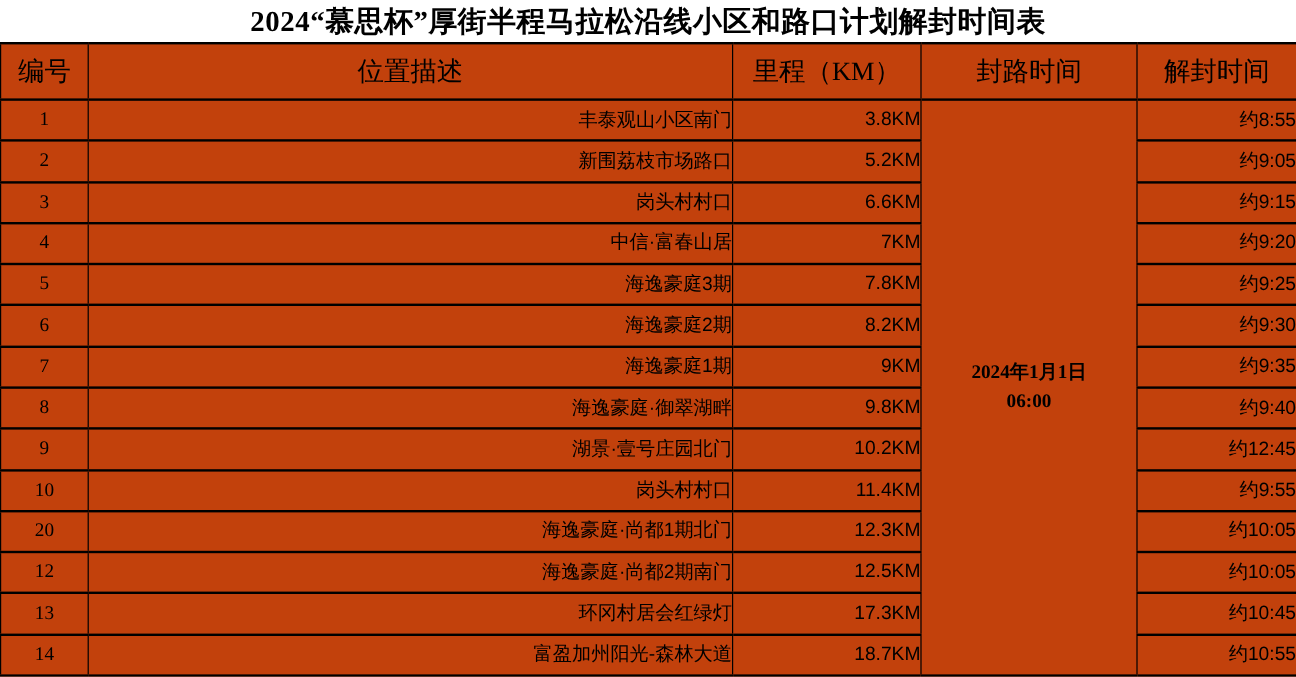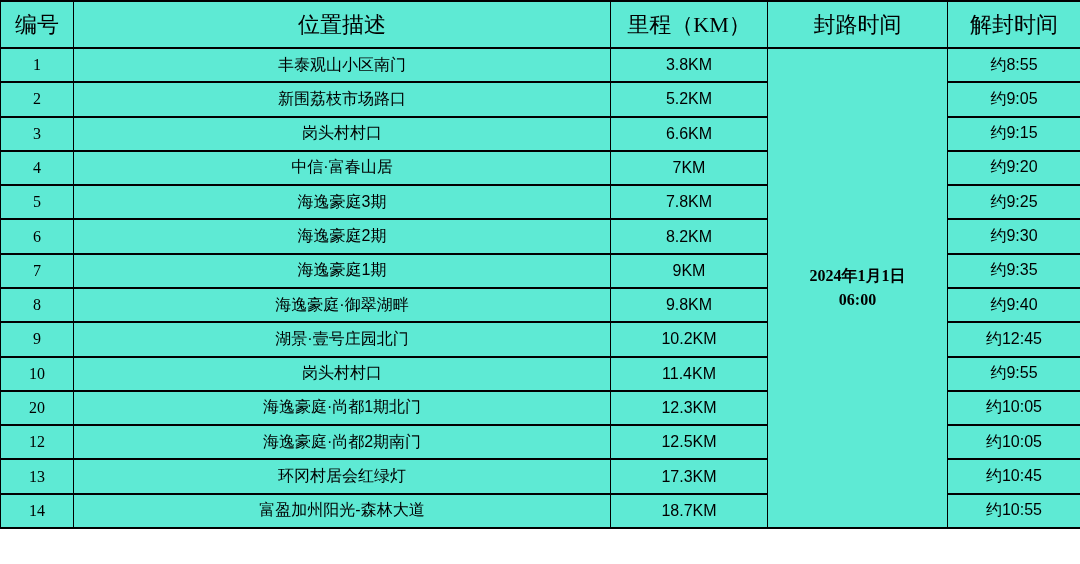--- a/index.html
+++ b/index.html
@@ -17,21 +17,21 @@
     font-weight: bold;
     font-size: 24px;
     letter-spacing: 0.5px;
     white-space: nowrap;
   }
 
   table.schedule {
     width: 1080px; height: 529px;
     border-collapse: collapse;
     table-layout: fixed;
-    background: #5eead4;
+    background: #c2410c;
   }
   .schedule th, .schedule td {
     border-left: 1px solid #000;
     border-right: 1px solid #000;
     border-top: 2px solid #000;
     border-bottom: 2px solid #000;
     text-align: center;
     vertical-align: middle;
     padding: 0;
     overflow: hidden;
@@ -42,33 +42,34 @@
     font-weight: normal;
     font-size: 22px;
     height: 45px;
   }
   .schedule tbody tr { height: 34px; }
   .schedule tbody td { font-size: 16px; }
   td.col-no {
     font-family: "Liberation Serif", "DejaVu Serif", serif;
     font-size: 22px;
   }
-  td.col-location, td.col-distance, td.col-reopen { font-size: 16px; }
+  td.col-location, td.col-distance, td.col-reopen { font-size: 16px; text-align: right; }
   td.col-closure {
     font-family: "Liberation Serif", "DejaVu Serif", serif;
     font-size: 24px;
     line-height: 1.5;
     font-weight: bold;
   }
 </style>
 </head>
 <body>
 
 <div class="page">
 
+  <div class="table-title">2024“慕思杯”厚街半程马拉松沿线小区和路口计划解封时间表</div>
 
   <table class="schedule">
     <colgroup>
       <col style="width:73px">
       <col style="width:537px">
       <col style="width:157px">
       <col style="width:180px">
       <col style="width:133px">
     </colgroup>
     <thead>

